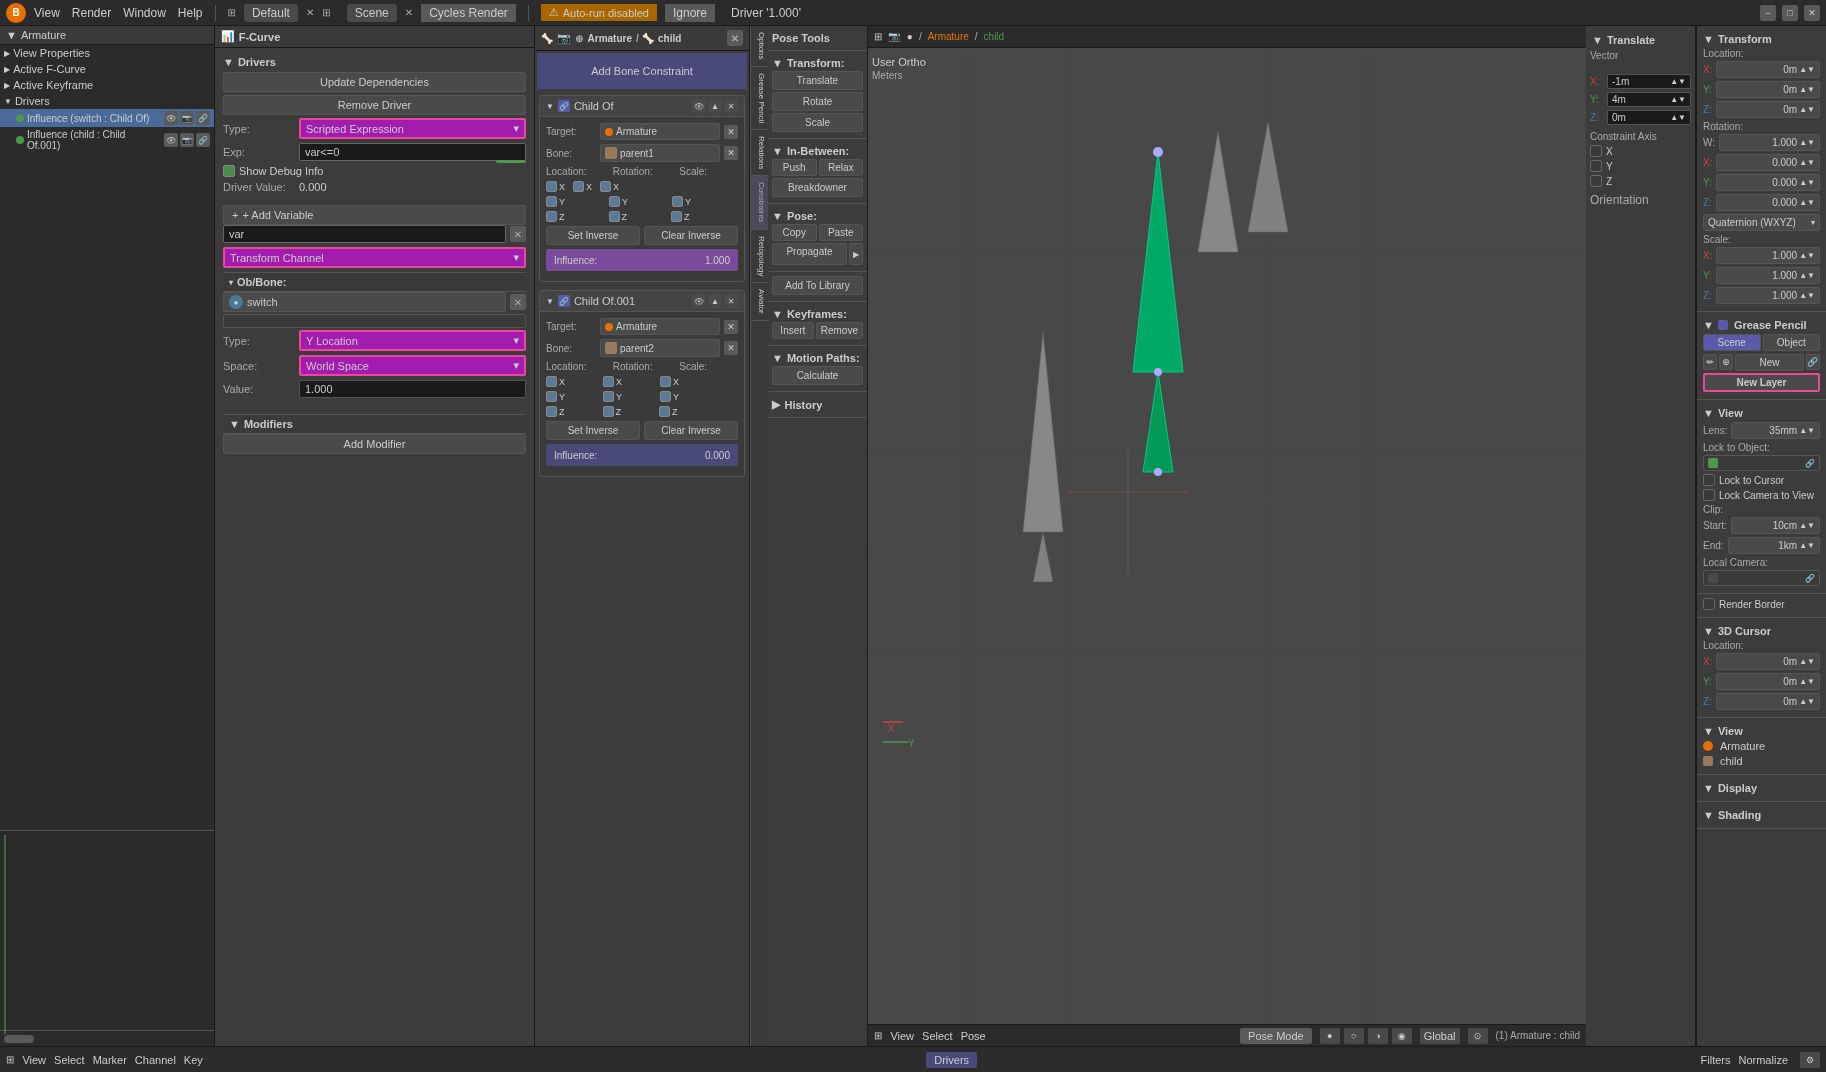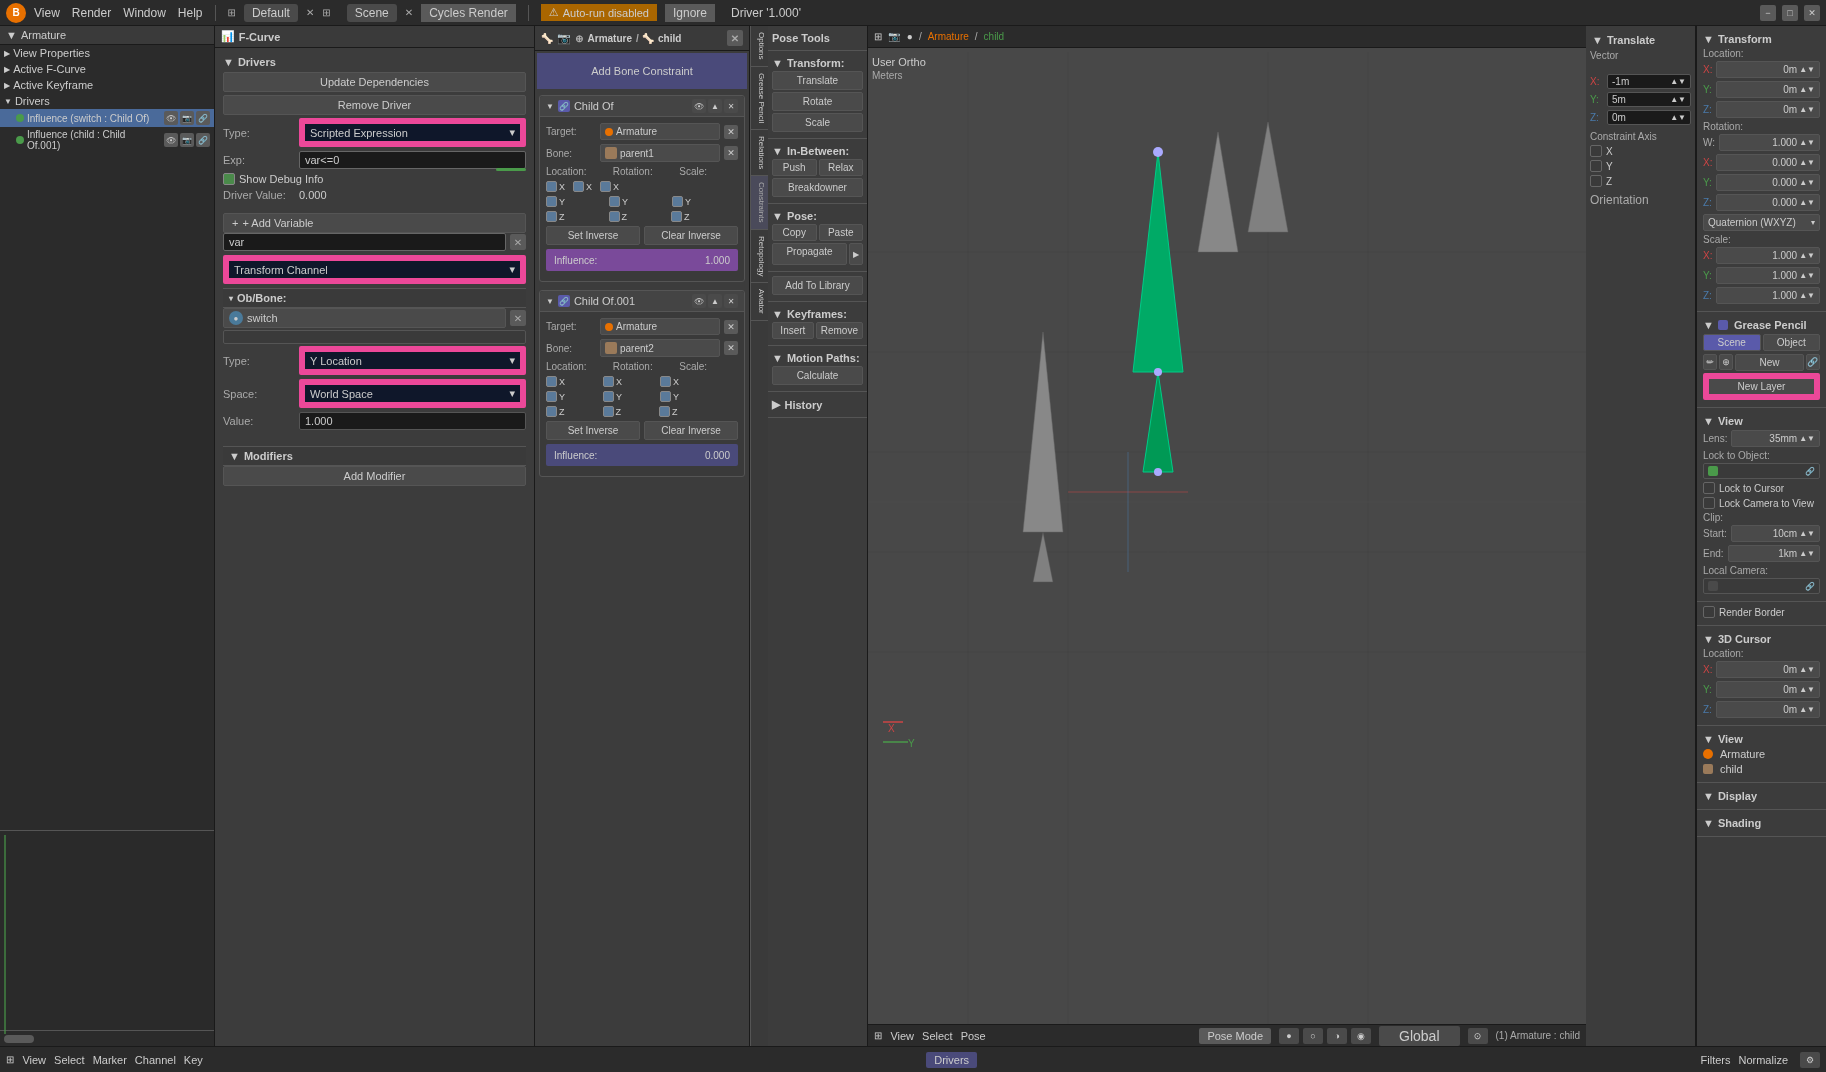--- a/index.html
+++ b/index.html
@@ -31,21 +31,21 @@
     .outliner-body { flex: 1; overflow-y: auto; }
 
     
     #drivers-panel { width: 320px; background: #3c3c3c; border-right: 1px solid #1a1a1a; display: flex; flex-direction: column; flex-shrink: 0; overflow-y: auto; }
     .panel-header { background: #3a3a3a; padding: 4px 6px; font-size: 11px; font-weight: bold; border-bottom: 1px solid #1a1a1a; display: flex; align-items: center; gap: 4px; }
     .prop-section { padding: 4px 8px; }
     .prop-btn { background: #4a4a4a; border: 1px solid #555; color: #ccc; padding: 3px 8px; font-size: 11px; cursor: pointer; border-radius: 2px; width: 100%; text-align: center; margin-bottom: 3px; }
     .prop-row { display: flex; align-items: center; margin-bottom: 4px; gap: 6px; }
     .prop-label { width: 70px; color: #aaa; font-size: 11px; flex-shrink: 0; }
     .prop-value { flex: 1; background: #1a1a1a; border: 1px solid #555; color: #ccc; padding: 2px 5px; font-size: 11px; border-radius: 2px; }
-    .prop-dropdown { flex: 1; background: #0f172a; border: 6px solid #ec4899; color: #ccc; padding: 2px 5px; font-size: 11px; border-radius: 2px; display: flex; align-items: center; justify-content: space-between; cursor: pointer; }
+    .prop-dropdown { flex: 1; background: #a21caf; border: 2px solid #ec4899; color: #ccc; padding: 2px 5px; font-size: 11px; border-radius: 2px; display: flex; align-items: center; justify-content: space-between; cursor: pointer; }
     .checkbox-row { display: flex; align-items: center; gap: 4px; margin-bottom: 4px; }
     .checkbox { width: 12px; height: 12px; background: #5a5a5a; border: 1px solid #888; border-radius: 2px; cursor: pointer; }
     .checkbox.checked { background: #4a8a4a; }
     .var-row { display: flex; align-items: center; gap: 4px; margin-bottom: 4px; }
     .close-btn { width: 16px; height: 16px; background: #5a5a5a; border-radius: 2px; display: flex; align-items: center; justify-content: center; font-size: 10px; cursor: pointer; color: #aaa; }
     .section-header { background: #3a3a3a; padding: 3px 6px; font-size: 11px; font-weight: bold; border-top: 1px solid #555; border-bottom: 1px solid #555; display: flex; align-items: center; gap: 4px; margin-top: 4px; }
     .section-triangle { font-size: 8px; }
     .obj-bone-row { display: flex; align-items: center; gap: 4px; }
     .obj-selector { flex: 1; background: #4a4a4a; border: 1px solid #555; color: #ccc; padding: 2px 5px; font-size: 11px; border-radius: 2px; display: flex; align-items: center; gap: 4px; cursor: pointer; }
     .obj-icon { width: 14px; height: 14px; border-radius: 50%; background: #e87000; display: flex; align-items: center; justify-content: center; font-size: 8px; }
@@ -85,21 +85,21 @@
     .right-label { color: #aaa; font-size: 10px; flex-shrink: 0; }
     .right-value { flex: 1; background: #4a4a4a; border: 1px solid #555; color: #ccc; padding: 2px 4px; font-size: 10px; border-radius: 2px; text-align: right; display: flex; align-items: center; justify-content: flex-end; gap: 2px; }
     .right-value-wide { background: #4a4a4a; border: 1px solid #555; color: #ccc; padding: 2px 4px; font-size: 10px; border-radius: 2px; width: 100%; text-align: right; display: flex; align-items: center; justify-content: space-between; margin-bottom: 3px; }
     .r-section-label { font-size: 10px; color: #aaa; margin-bottom: 2px; }
     .right-checkbox-row { display: flex; align-items: center; gap: 4px; margin-bottom: 3px; font-size: 10px; }
     .right-checkbox { width: 12px; height: 12px; background: #3a3a3a; border: 1px solid #666; border-radius: 2px; cursor: pointer; }
     .grease-pencil-scene-obj { display: flex; gap: 2px; margin-bottom: 3px; }
     .gp-btn { flex: 1; background: #4a4a4a; border: 1px solid #555; color: #ccc; padding: 2px 4px; font-size: 10px; cursor: pointer; border-radius: 2px; text-align: center; }
     .gp-btn.active { background: #5a5aaa; }
     .gp-new-btn { background: #4a4a4a; border: 1px solid #555; color: #ccc; padding: 2px 6px; font-size: 10px; cursor: pointer; border-radius: 2px; text-align: center; width: 100%; margin-bottom: 3px; }
-    .gp-new-layer-btn { background: #4a4a4a; border: 6px solid #ec4899; color: #ccc; padding: 2px 6px; font-size: 10px; cursor: pointer; border-radius: 2px; text-align: center; width: 100%; margin-bottom: 3px; }
+    .gp-new-layer-btn { background: #4a4a4a; border: 2px solid #ec4899; color: #ccc; padding: 2px 6px; font-size: 10px; cursor: pointer; border-radius: 2px; text-align: center; width: 100%; margin-bottom: 3px; font-weight: bold; }
 
     
     #translate-panel { width: 115px; background: #3c3c3c; border-right: 1px solid #1a1a1a; display: flex; flex-direction: column; flex-shrink: 0; overflow-y: auto; padding: 4px; font-size: 11px; }
 
     
     #bottombar { height: 26px; background: #2b2b2b; display: flex; align-items: center; padding: 0 6px; gap: 8px; border-top: 1px solid #1a1a1a; flex-shrink: 0; }
     .bottom-menu { color: #ccc; font-size: 11px; cursor: pointer; }
     .bottom-mode { background: #5a5a5a; padding: 2px 8px; font-size: 11px; cursor: pointer; border-radius: 2px; }
 
     
@@ -664,21 +664,21 @@
       <span class="bottom-menu">Select</span>
       <span class="bottom-menu">Pose</span>
       <div style="flex:1"></div>
       <div class="bottom-mode">Pose Mode</div>
       <div style="display:flex;gap:4px;align-items:center">
         <div style="width:20px;height:16px;background:#4a4a4a;border-radius:2px;display:flex;align-items:center;justify-content:center;font-size:9px;cursor:pointer">●</div>
         <div style="width:20px;height:16px;background:#4a4a4a;border-radius:2px;display:flex;align-items:center;justify-content:center;font-size:9px;cursor:pointer">○</div>
         <div style="width:20px;height:16px;background:#4a4a4a;border-radius:2px;display:flex;align-items:center;justify-content:center;font-size:9px;cursor:pointer">◑</div>
         <div style="width:20px;height:16px;background:#4a4a4a;border-radius:2px;display:flex;align-items:center;justify-content:center;font-size:9px;cursor:pointer">◉</div>
       </div>
-      <div style="background:#4a4a4a;padding:2px 20px;border-radius:2px;font-size:14px;cursor:pointer">Global</div>
+      <div style="background:#4a4a4a;padding:2px 4px;border-radius:2px;font-size:11px;cursor:pointer">Global</div>
       <div style="width:20px;height:16px;background:#4a4a4a;border-radius:2px;display:flex;align-items:center;justify-content:center;font-size:9px;cursor:pointer">⊙</div>
       <div style="font-size:10px;color:#aaa">(1) Armature : child</div>
     </div>
   </div>
 
   <div id="translate-panel" style="width:110px;position:relative;">
     <div style="font-size:11px;font-weight:bold;padding:4px 2px;display:flex;align-items:center;gap:4px">
       <span>▼</span>
       <span>Translate</span>
     </div>
@@ -686,21 +686,21 @@
     <div style="display:flex;align-items:center;gap:3px;margin-bottom:3px">
       <span style="font-size:10px;color:#cc4444;width:14px">X:</span>
       <div style="flex:1;background:#1a1a1a;border:1px solid #555;color:#ccc;padding:1px 4px;font-size:10px;border-radius:2px;text-align:right;display:flex;align-items:center;justify-content:space-between">
         <span>-1m</span>
         <span style="font-size:8px">▲▼</span>
       </div>
     </div>
     <div style="display:flex;align-items:center;gap:3px;margin-bottom:3px">
       <span style="font-size:10px;color:#4a9a4a;width:14px">Y:</span>
       <div style="flex:1;background:#1a1a1a;border:1px solid #555;color:#ccc;padding:1px 4px;font-size:10px;border-radius:2px;text-align:right;display:flex;align-items:center;justify-content:space-between">
-        <span>5m</span>
+        <span>4m</span>
         <span style="font-size:8px">▲▼</span>
       </div>
     </div>
     <div style="display:flex;align-items:center;gap:3px;margin-bottom:6px">
       <span style="font-size:10px;color:#4a7aaa;width:14px">Z:</span>
       <div style="flex:1;background:#1a1a1a;border:1px solid #555;color:#ccc;padding:1px 4px;font-size:10px;border-radius:2px;text-align:right;display:flex;align-items:center;justify-content:space-between">
         <span>0m</span>
         <span style="font-size:8px">▲▼</span>
       </div>
     </div>

